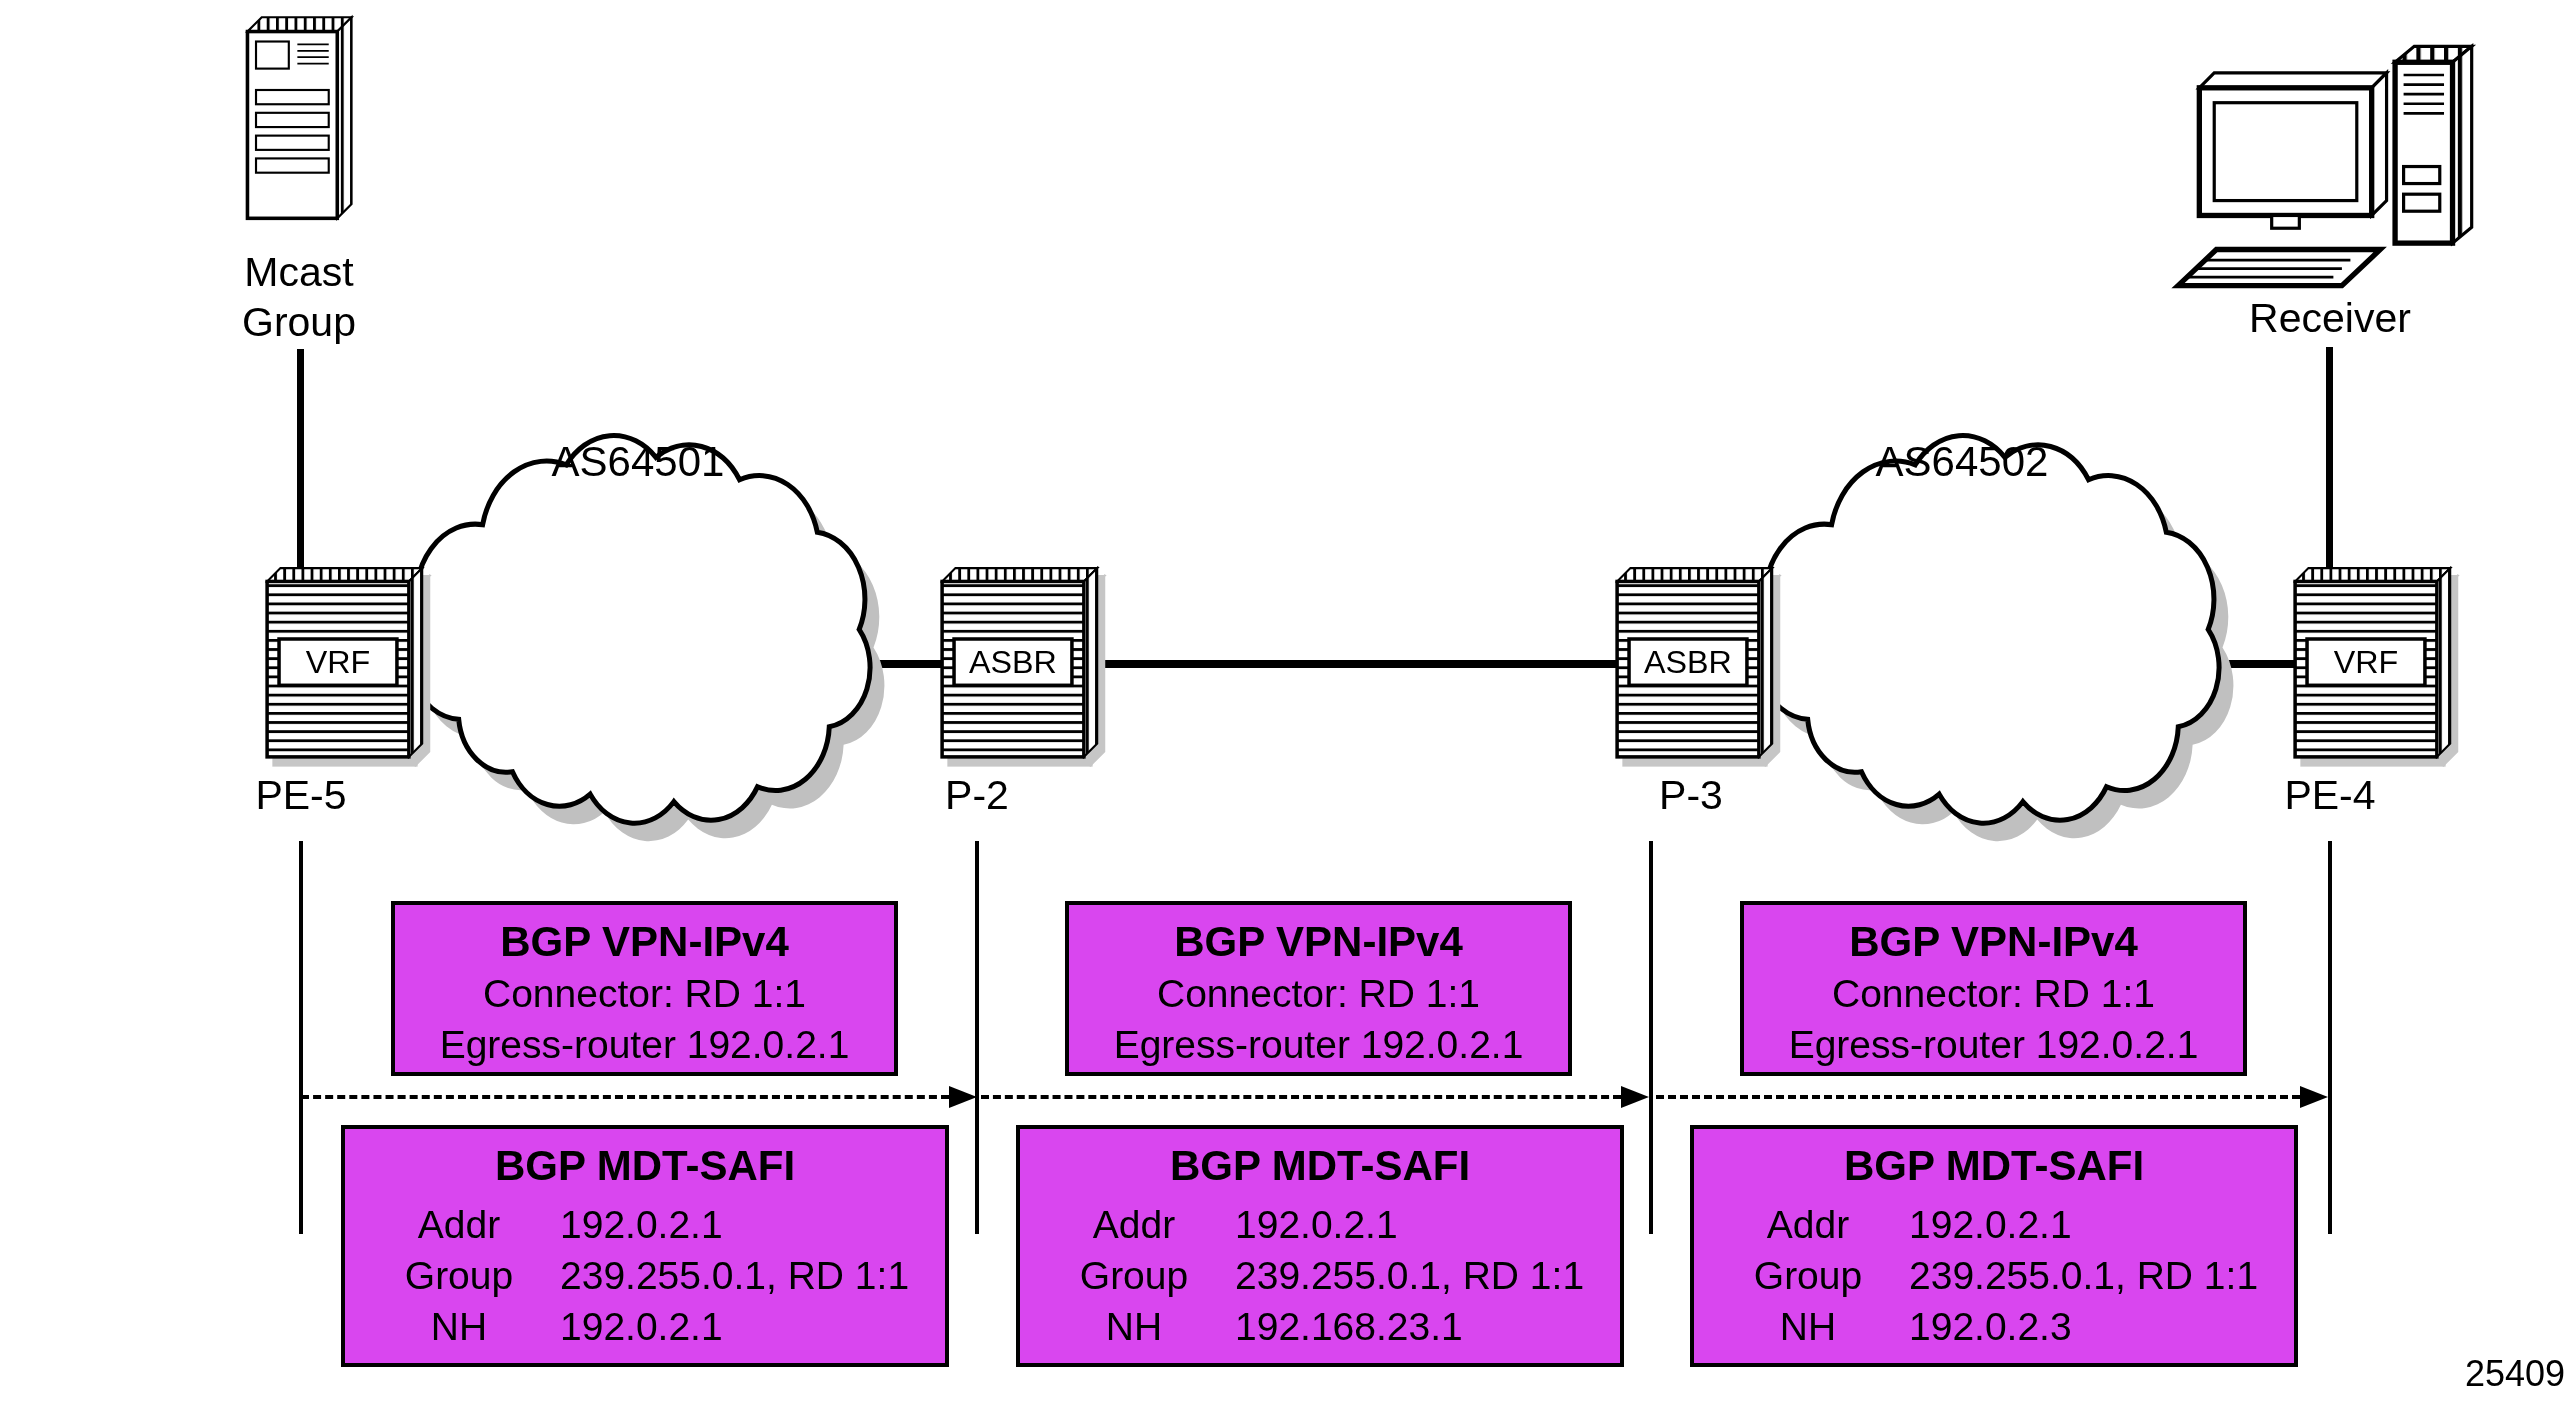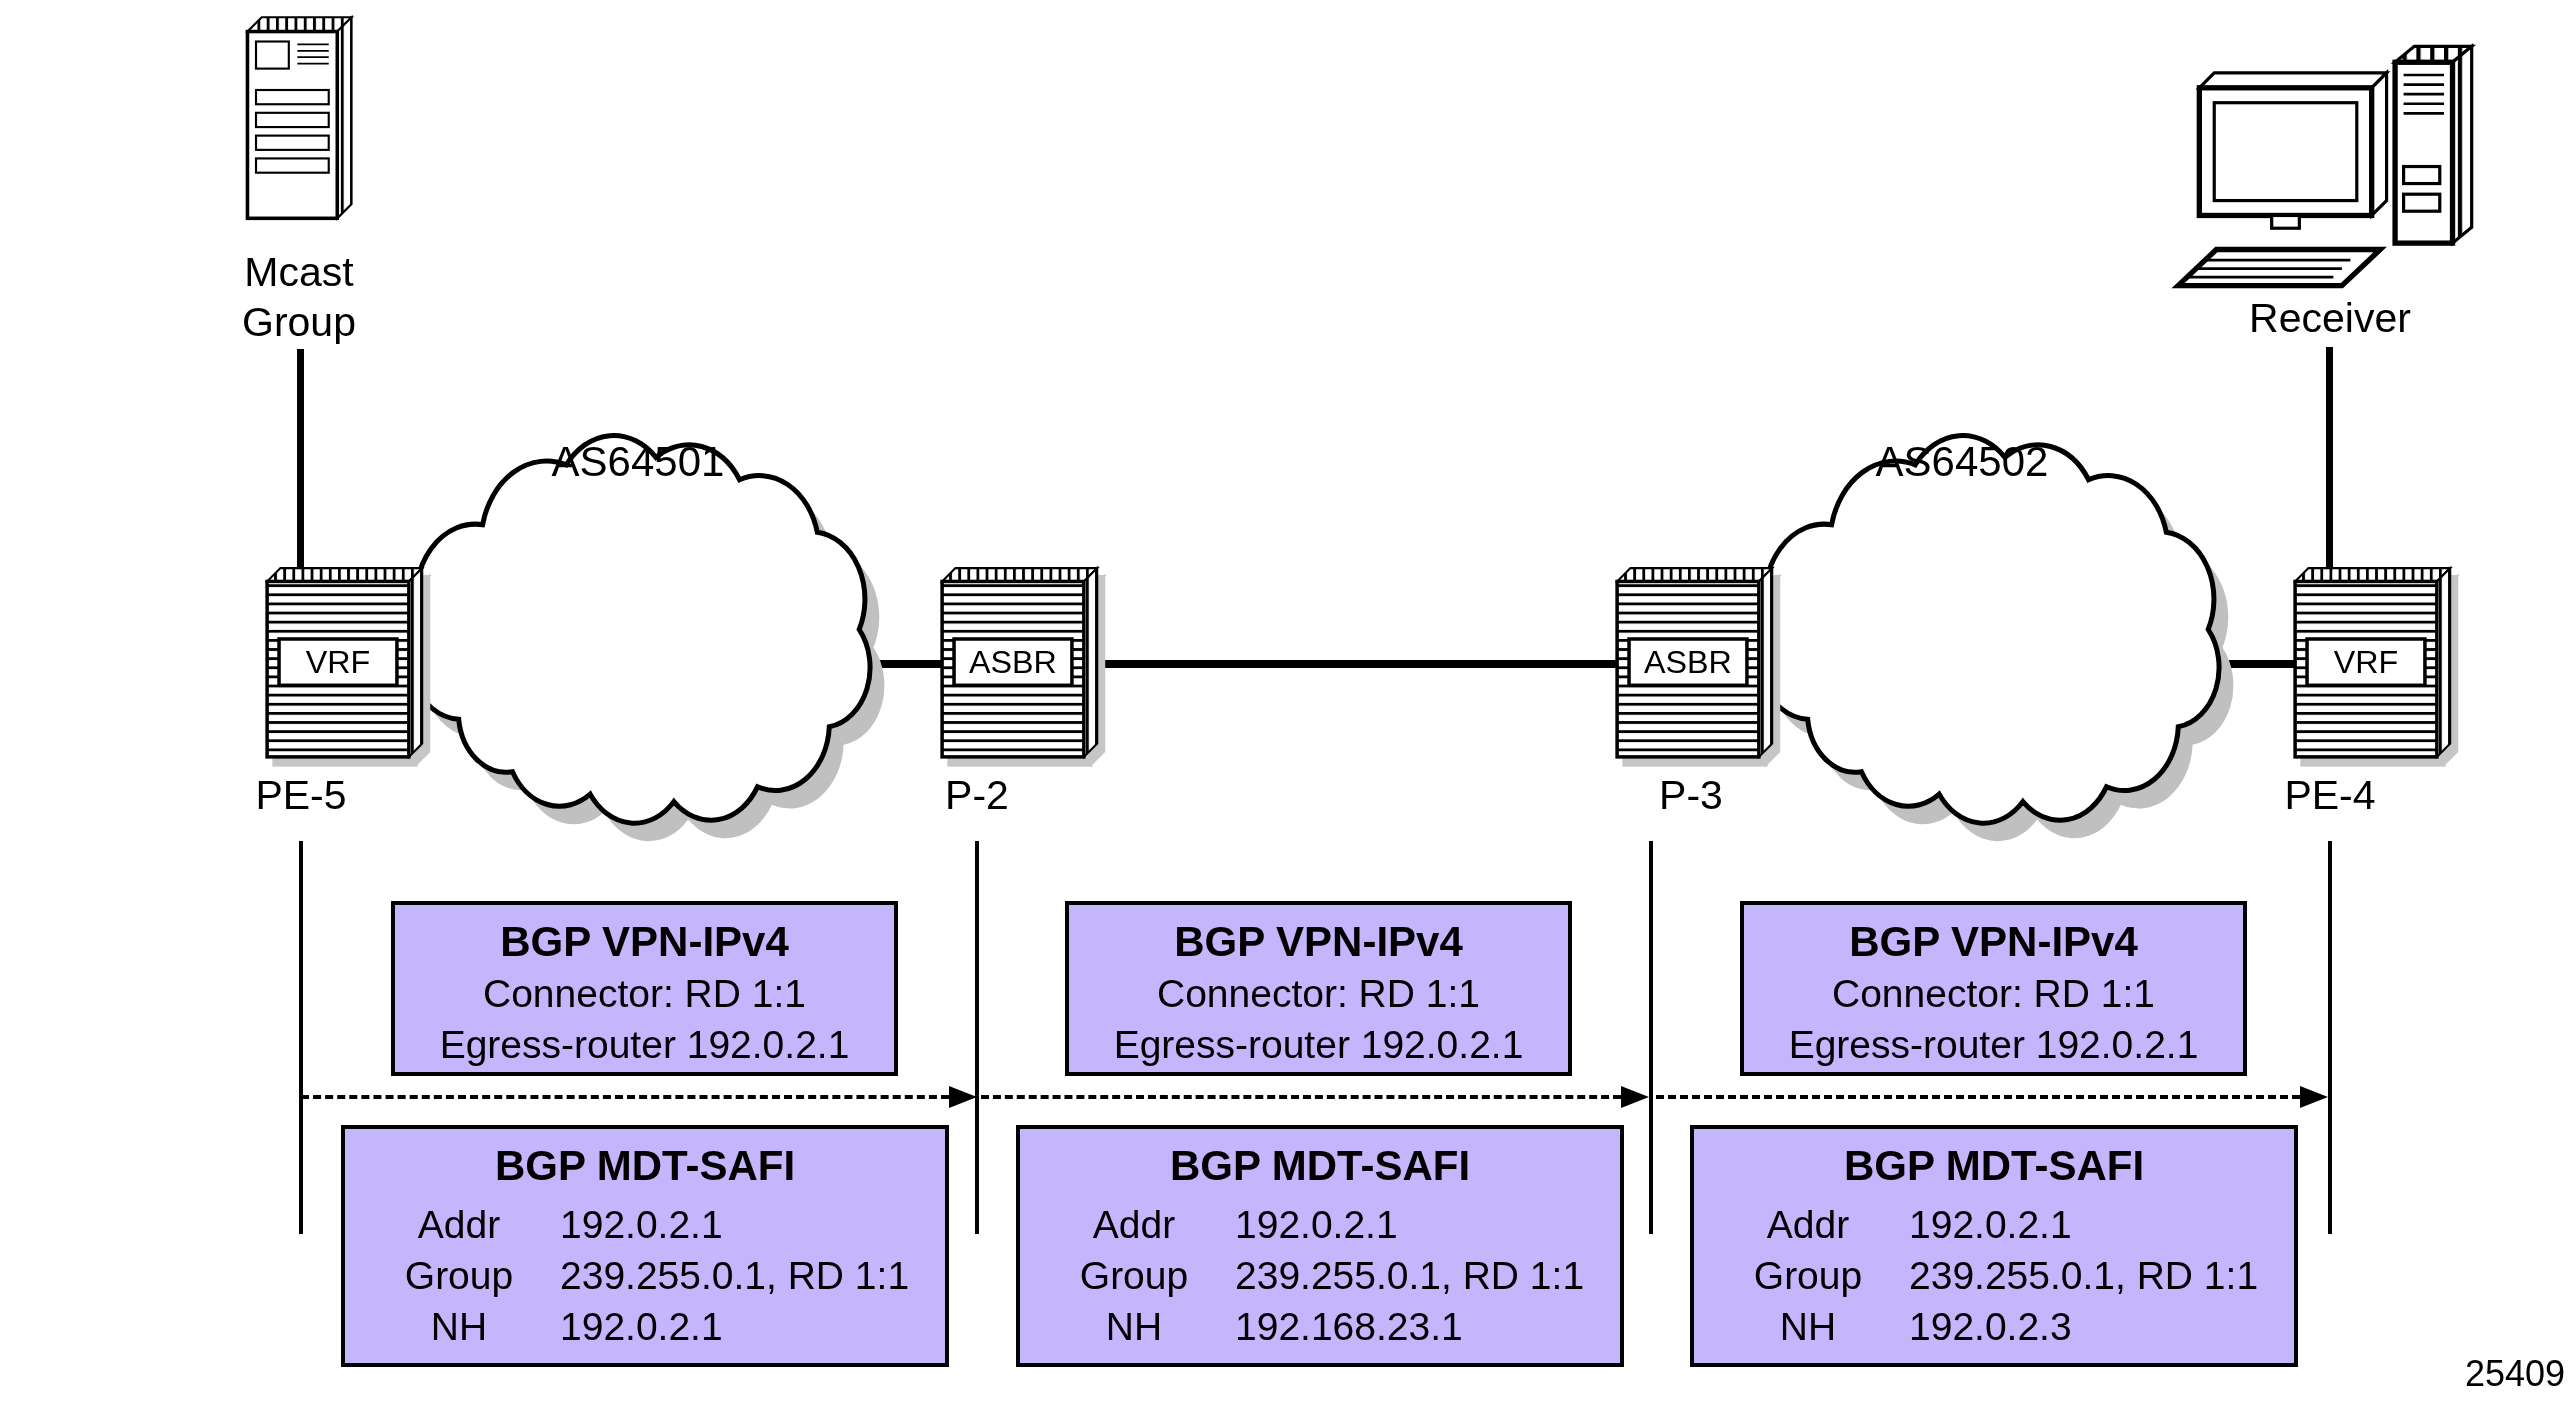--- a/index.html
+++ b/index.html
@@ -24,21 +24,21 @@
   .role-text{font-size:46px;text-anchor:middle;font-family:"Liberation Sans",sans-serif;}
   .thin{fill:#fff;stroke:#000;stroke-width:3;}
   .outline{fill:#fff;stroke:#000;stroke-width:5;}
   .detail{stroke:#000;stroke-width:2.5;fill:none;}
 
   
   .dev-label{position:absolute;z-index:5;font-size:41px;text-align:center;line-height:1.22;}
   .dev-label span{display:block;}
 
   
-  .gray-box{position:absolute;z-index:4;background:#c4b5fd;border:4.2px solid #000;
+  .gray-box{position:absolute;z-index:4;background:#d946ef;border:4.2px solid #000;
             box-sizing:border-box;text-align:center;}
   .box-title{font-size:42px;font-weight:bold;line-height:1.3;margin-top:9.8px;}
   .box-line{font-size:39px;line-height:1.3;}
   .mdt-rows{margin-top:7px;padding-left:42px;}
   .mdt-row{display:flex;font-size:39px;line-height:1.3;}
   .mdt-row .lbl{width:144px;flex:none;}
   .mdt-row .val{margin-left:29px;text-align:left;white-space:nowrap;}
 
   
   .dash{position:absolute;z-index:4;height:0;border-top:4.2px dashed #000;}

